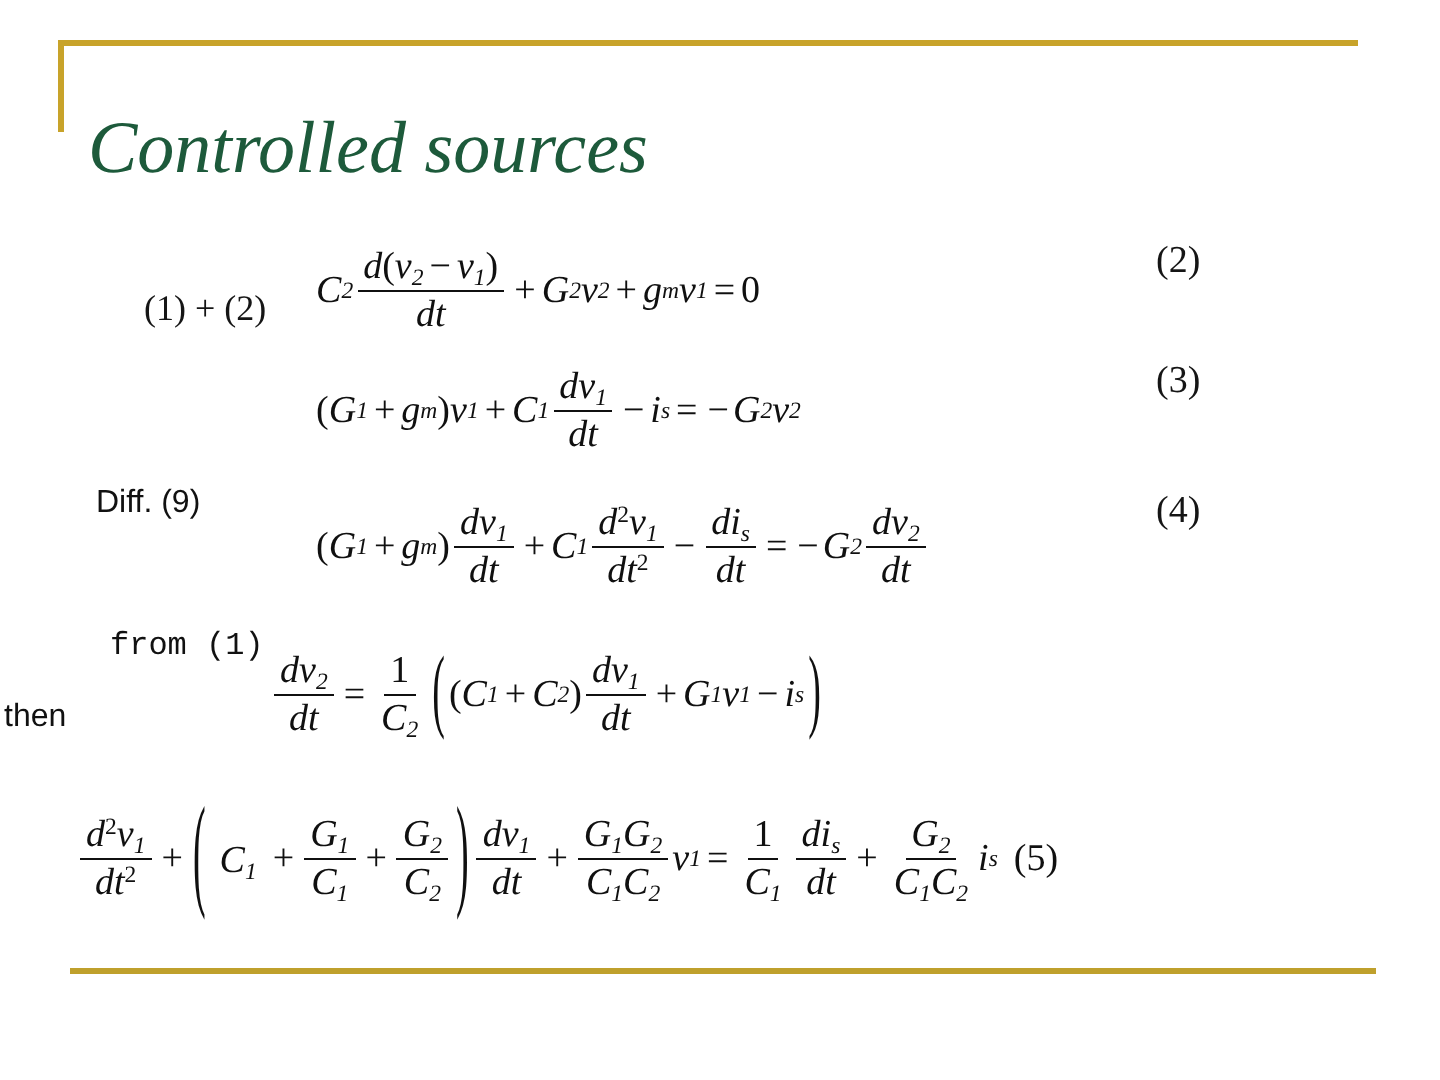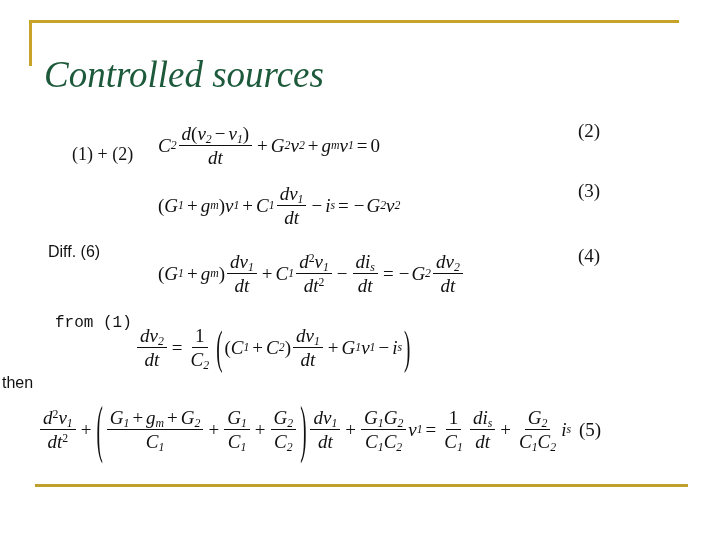--- a/index.html
+++ b/index.html
@@ -169,25 +169,25 @@
 <div class="slide">
 
   <div class="corner-h"></div>
   <div class="corner-v"></div>
   <div class="bottom-rule"></div>
 
   <div class="title">Controlled sources</div>
 
   <div class="label-serif" style="left:52px; top:144px;margin-left:20px;">(1) + (2)</div>
 
-  <div class="label-sans" style="left:48px; top:243px;">Diff. (6)</div>
+  <div class="label-sans" style="left:48px; top:243px;">Diff. (9)</div>
 
   <div class="label-sans" style="left:55px; top:314px;font-family:Liberation Mono, monospace;">from (1)</div>
 
-  <div class="label-sans" style="left:2px; top:350px;margin-top:24px;">then</div>
+  <div class="label-sans" style="left:2px; top:350px;">then</div>
 
   <div class="eqnum" style="left:578px; top:120px;">(2)</div>
   <div class="eqnum" style="left:578px; top:180px;">(3)</div>
   <div class="eqnum" style="left:578px; top:245px;">(4)</div>
 
   <div class="math" id="eq2">
     <i>C</i>
       <span class="sb">2</span>
     <span class="frac">
       <span class="num"><i>d</i><span class="up">(</span><i>v</i><span class="sb">2</span><span class="op">−</span><i>v</i><span class="sb">1</span><span class="up">)</span></span>
@@ -303,21 +303,20 @@
   </div>
 
   <div class="math" id="eq5">
     <span class="frac">
       <span class="num"><i>d</i><span class="sp">2</span><i>v</i><span class="sb">1</span></span>
       <span class="den"><i>dt</i><span class="sp">2</span></span>
     </span>
     <span class="op">+</span>
     <span class="paren tall3">(</span>
     <span class="frac">
-      <span class="num"><i>G</i><span class="sb">1</span><span class="op">+</span><i>g</i><span class="sb">m</span><span class="op">+</span><i>G</i><span class="sb">2</span></span>
       <span class="den"><i>C</i><span class="sb">1</span></span>
     </span>
     <span class="op">+</span>
     <span class="frac">
       <span class="num"><i>G</i><span class="sb">1</span></span>
       <span class="den"><i>C</i><span class="sb">1</span></span>
     </span>
     <span class="op">+</span>
     <span class="frac">
       <span class="num"><i>G</i><span class="sb">2</span></span>

